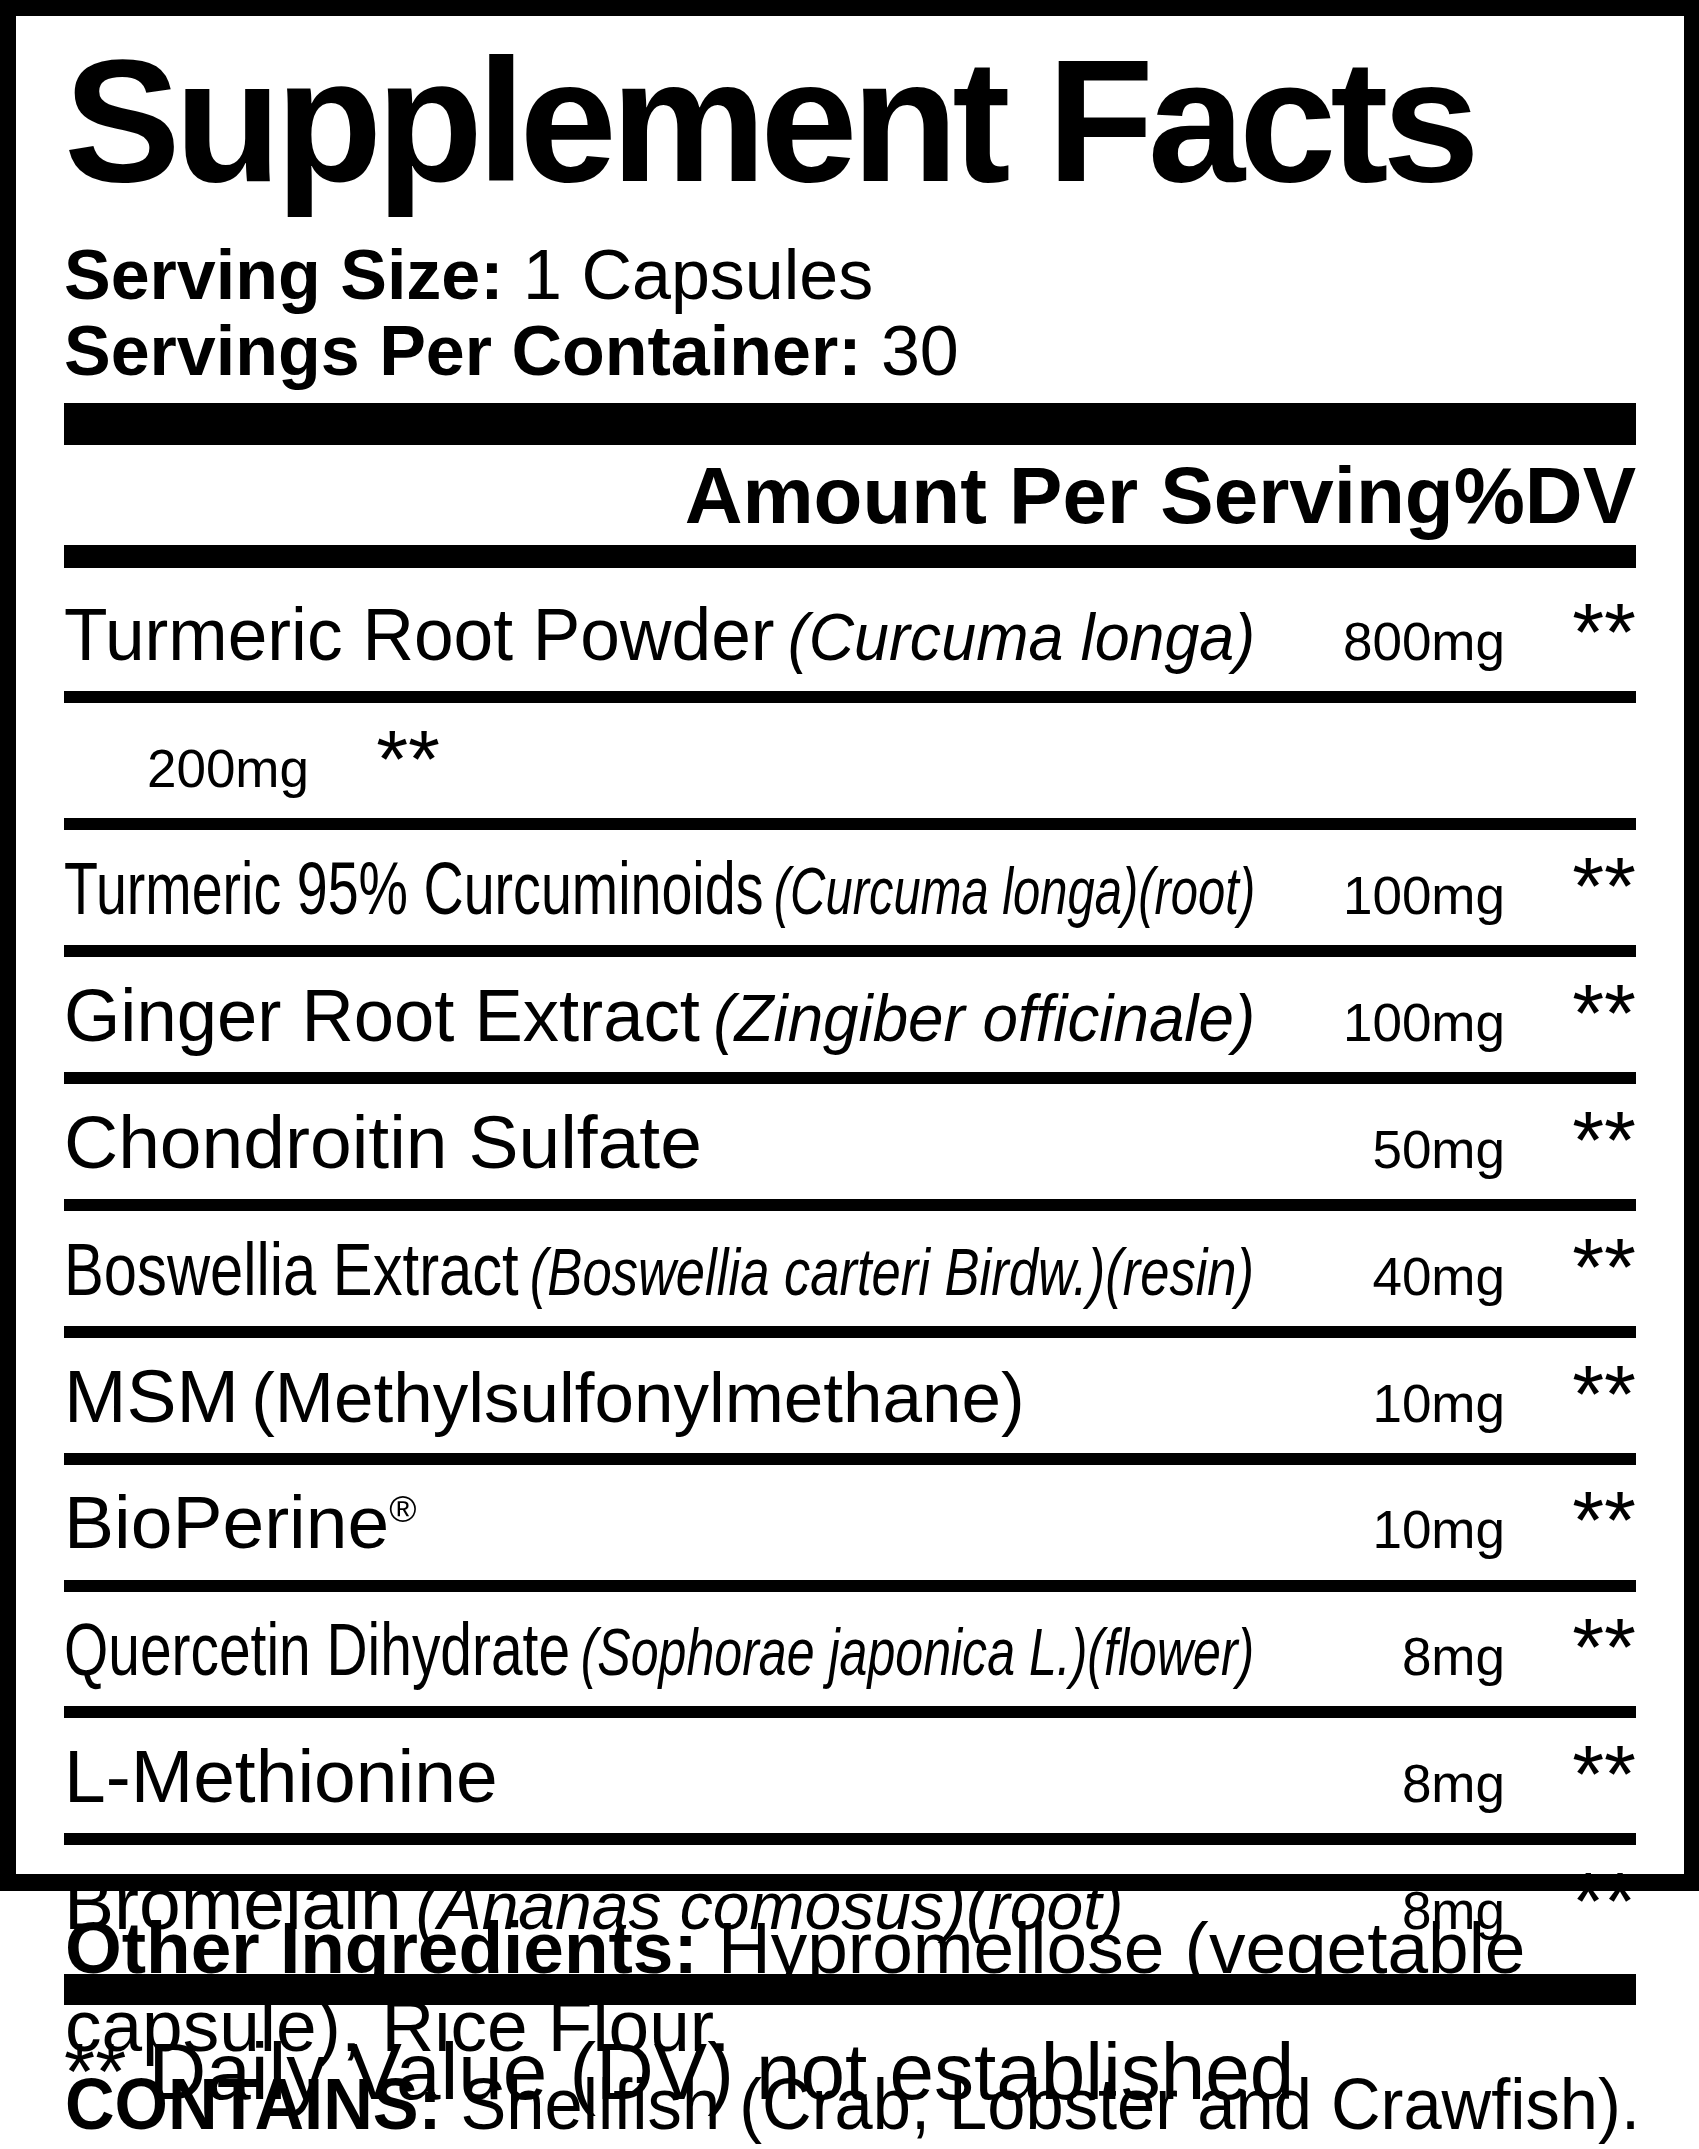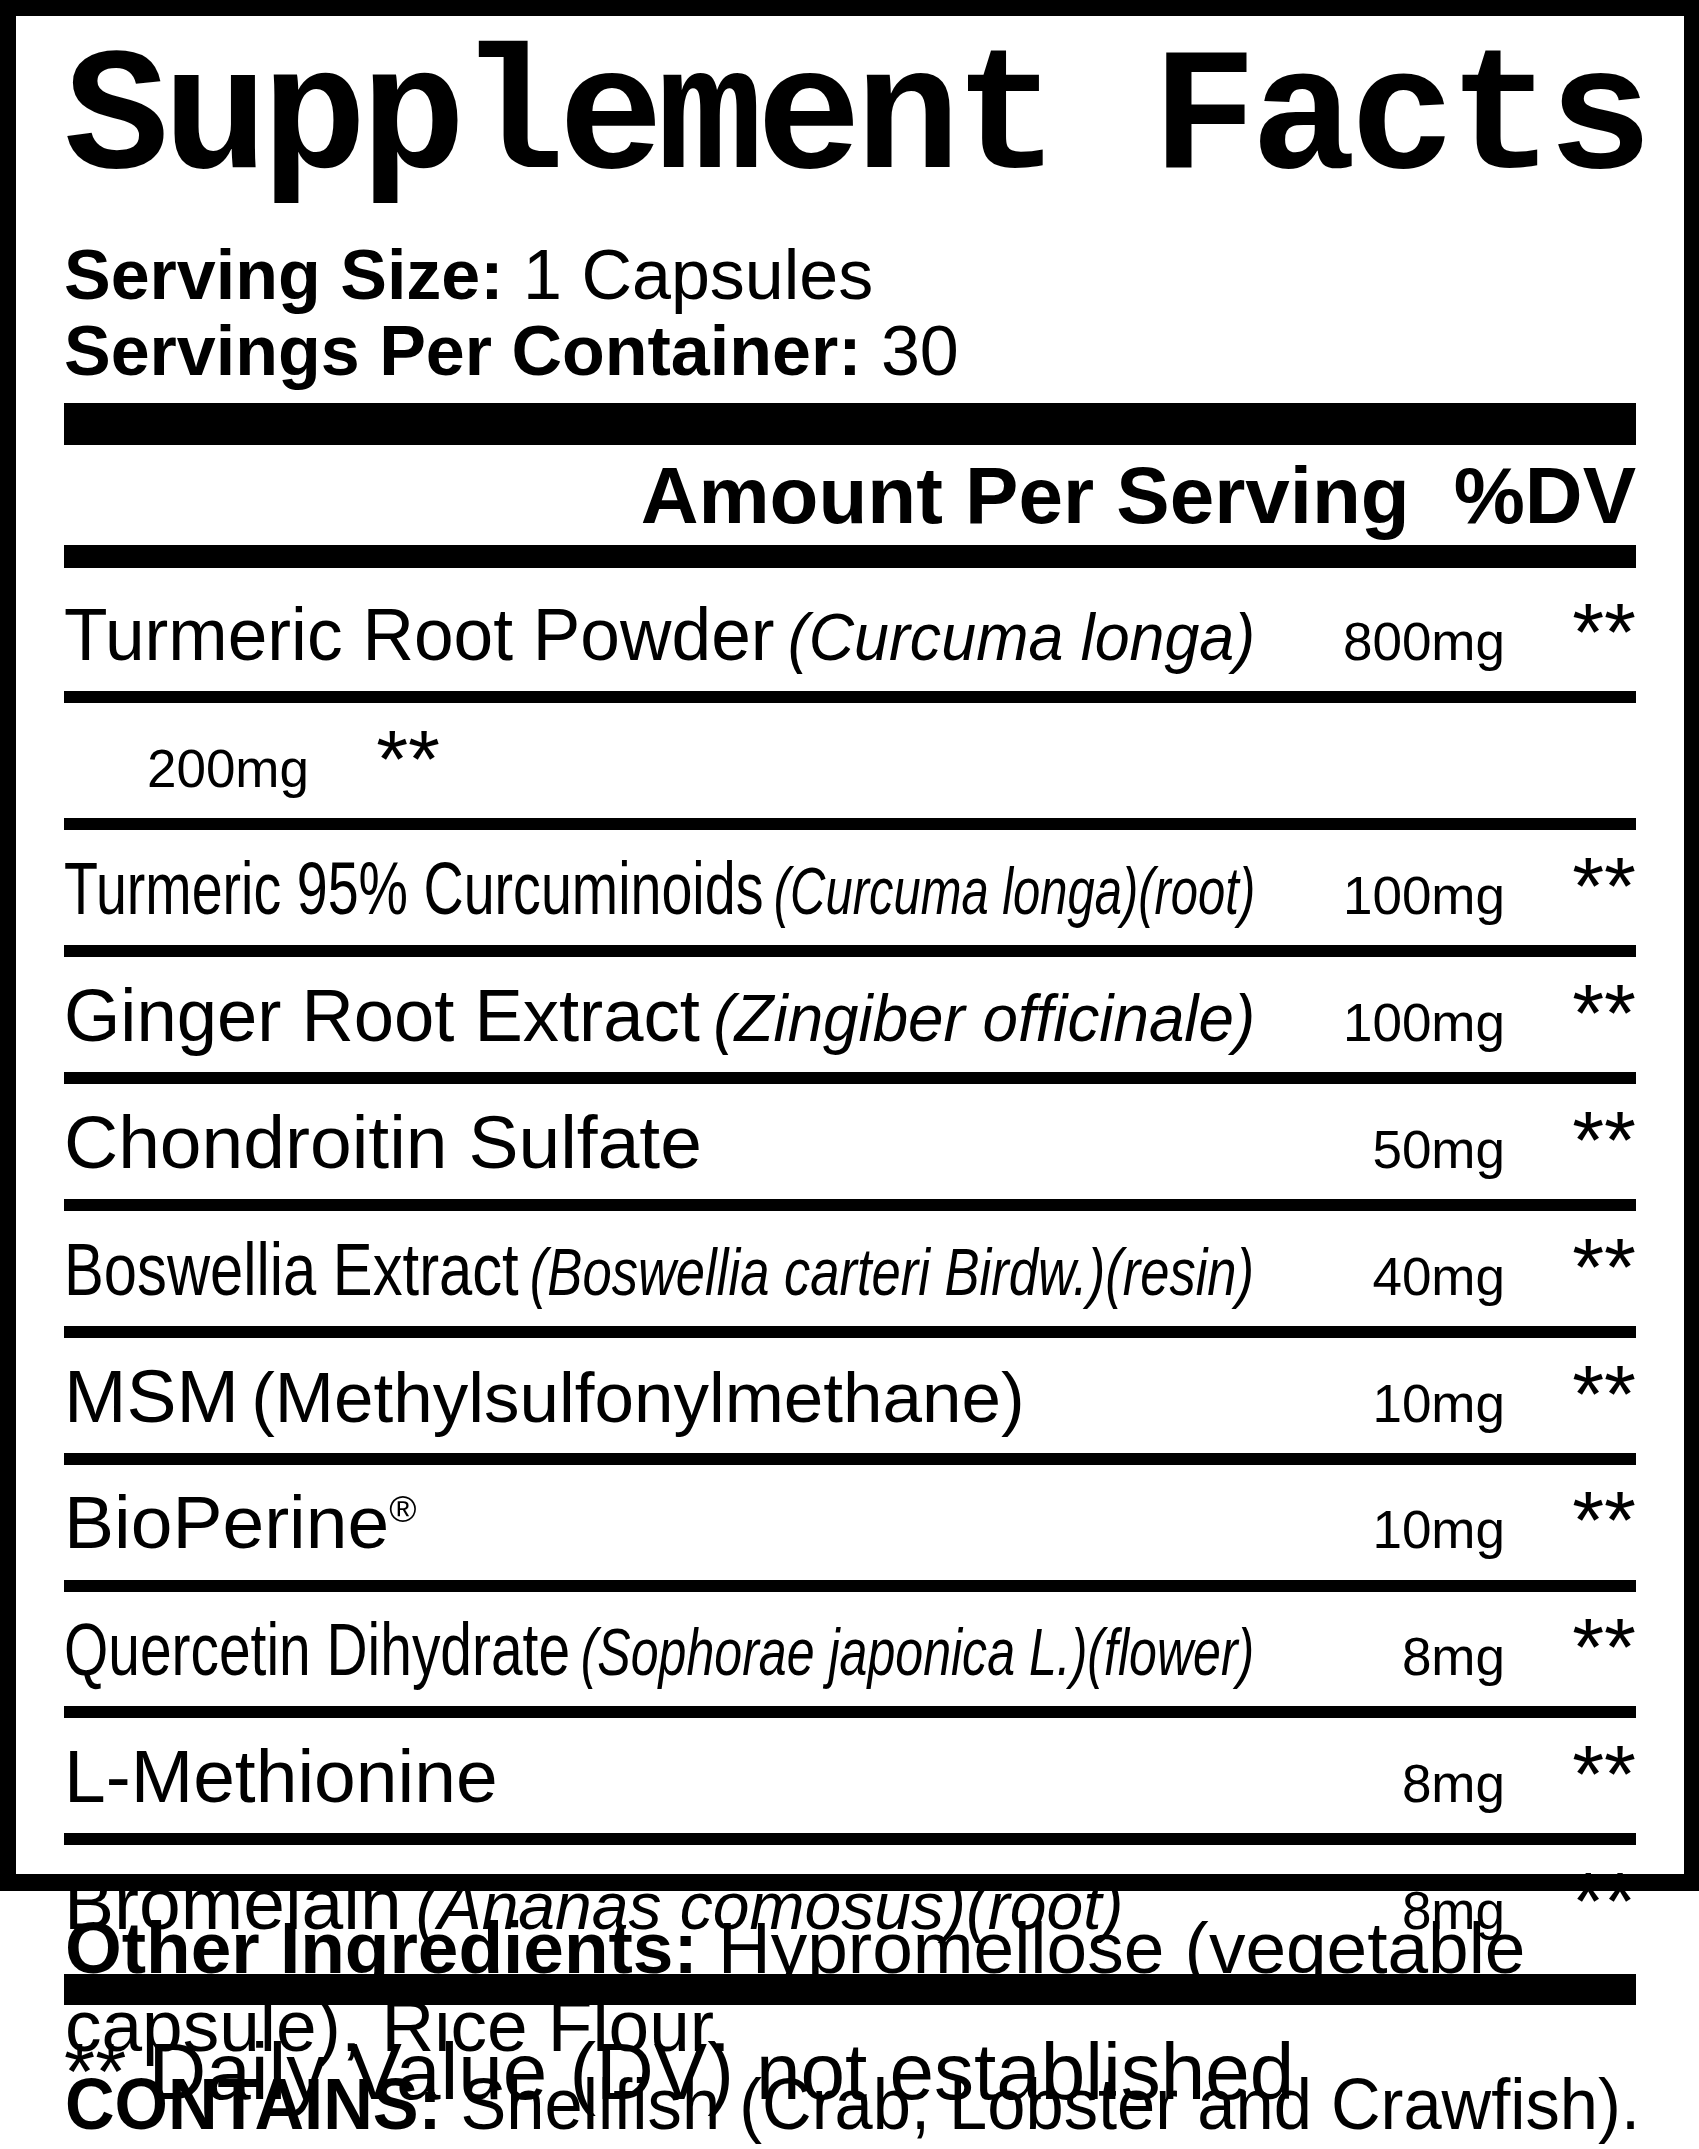--- a/index.html
+++ b/index.html
@@ -33,21 +33,20 @@
     padding: 0 48px;
     background: #ffffff;
   }
   .title {
     margin: 14px 0 0 0;
     font-size: 175px;
     line-height: 1.04;
     font-weight: bold;
     letter-spacing: -6.1px;
     white-space: nowrap;
-    font-family: Liberation Mono, monospace;
   }
   .serving-block {
     margin-top: 26px;
   }
   .serving-line {
     font-size: 70px;
     line-height: 1.08;
     white-space: nowrap;
   }
   .serving-line .lbl {
@@ -62,21 +61,20 @@
   .bar-bottom { height: 31px; margin-top: 14px; }
   .col-header {
     margin-top: 8.7px;
     text-align: right;
     font-weight: bold;
     font-size: 80px;
     line-height: 1.05;
     white-space: nowrap;
   }
   .col-header .dv-h {
-    margin-left: 44px;
   }
   .rows {
     margin-top: 8.7px;
   }
   .row {
     display: flex;
     align-items: baseline;
     padding: 8.7px 0 12.2px 0;
   }
   .row + .row {

